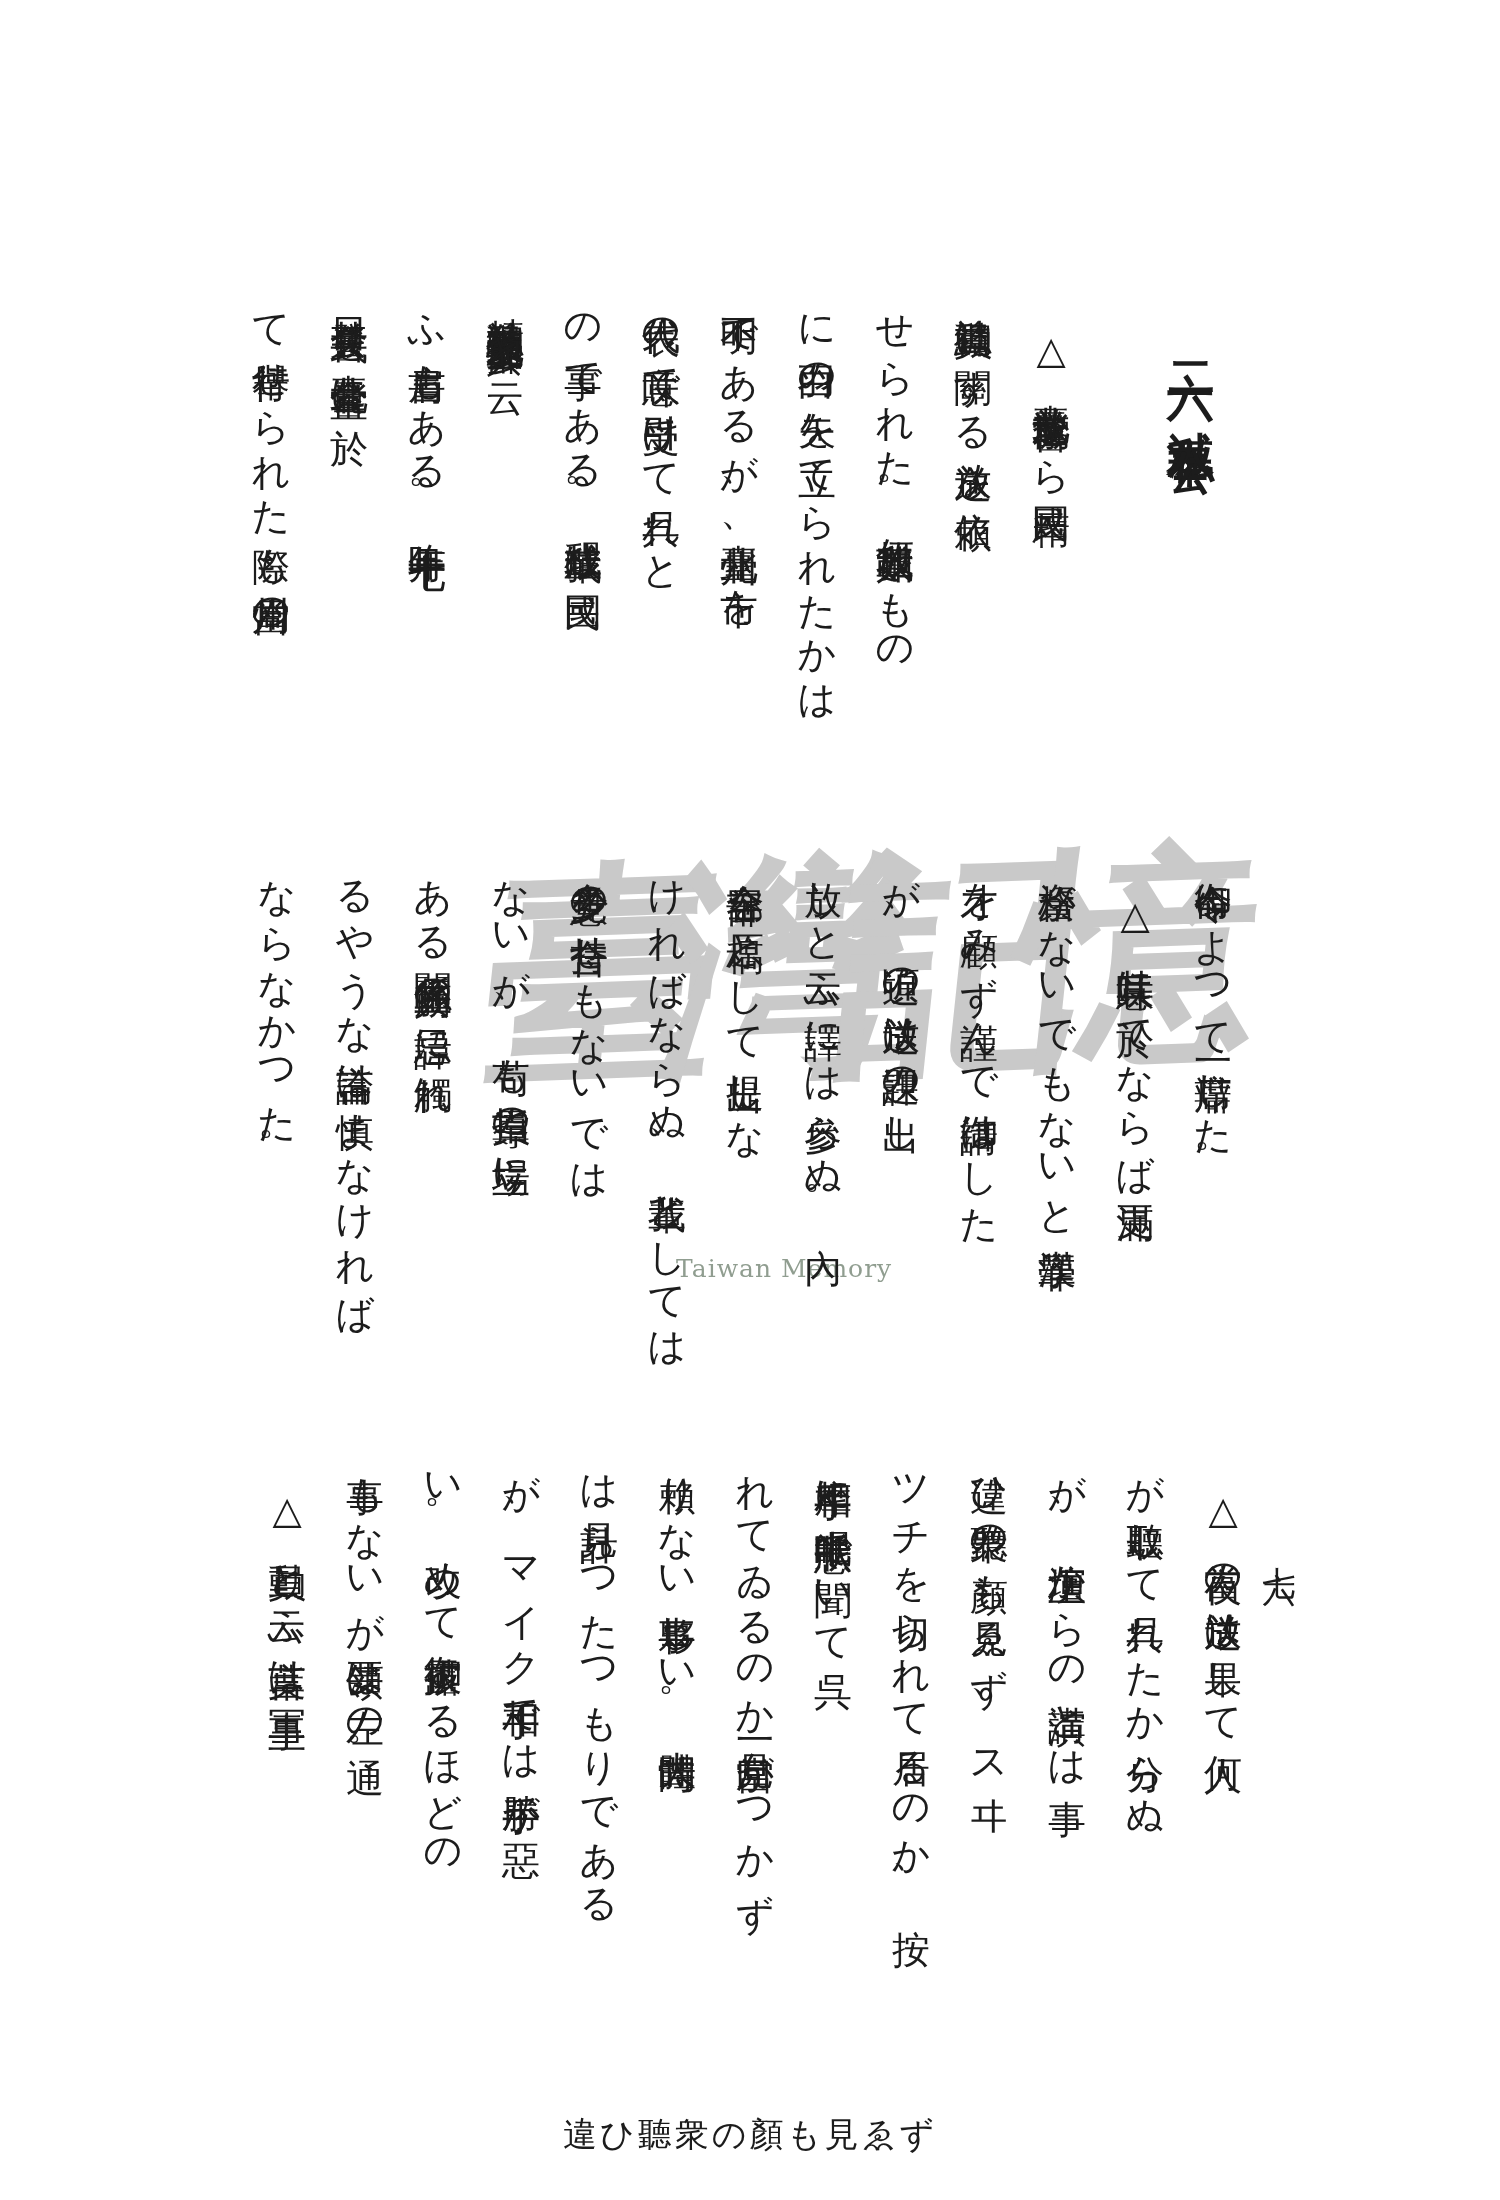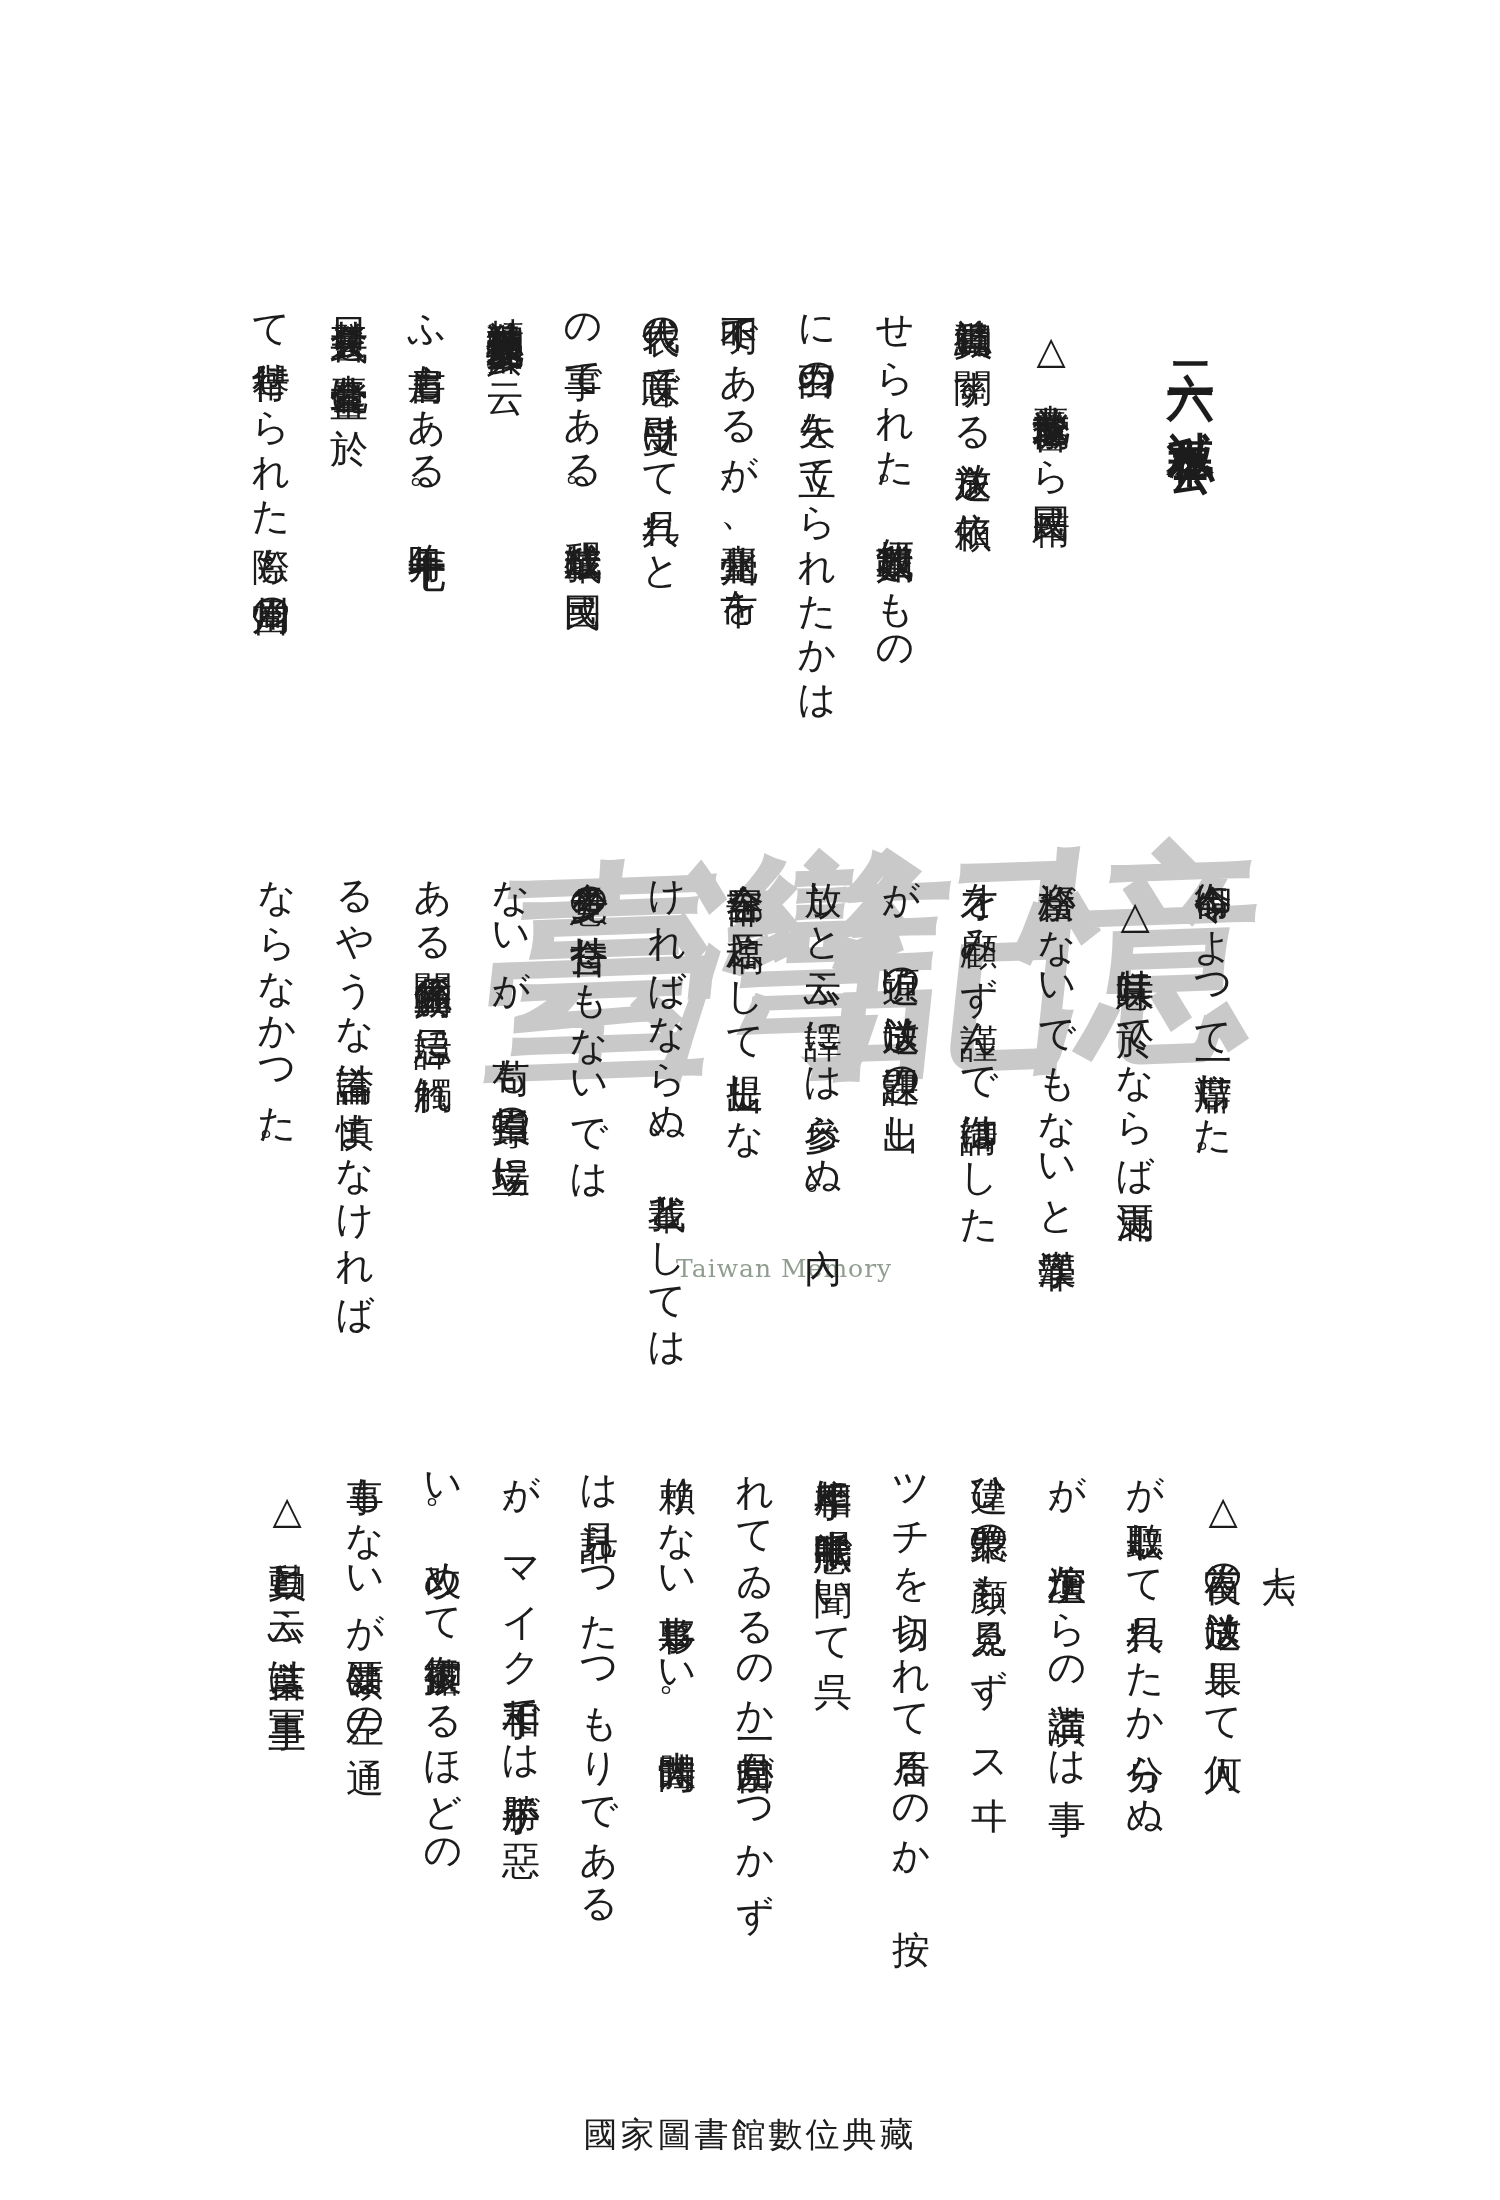--- a/index.html
+++ b/index.html
@@ -130,15 +130,15 @@
     <p>摩相手に半眠狀態で聞いて呉</p>
     <p>れてゐるのか一向見當がつかず</p>
     <p>賴りない事夥しい。大體時間</p>
     <p>は見計らつたつもりである</p>
     <p>が、マイク相手では勝手が惡</p>
     <p>い。改めて御披露するほどの</p>
     <p>事もないが要領は左の通。</p>
     <p class="indent">△動員と云ふ言葉は軍事上</p>
   </div>
 
-  <div class="footer">國家圖書館數位典藏</div>
+  <div class="footer">違ひ聽衆の顏も見ゑず</div>
 
 </div>
 
 </body></html>

